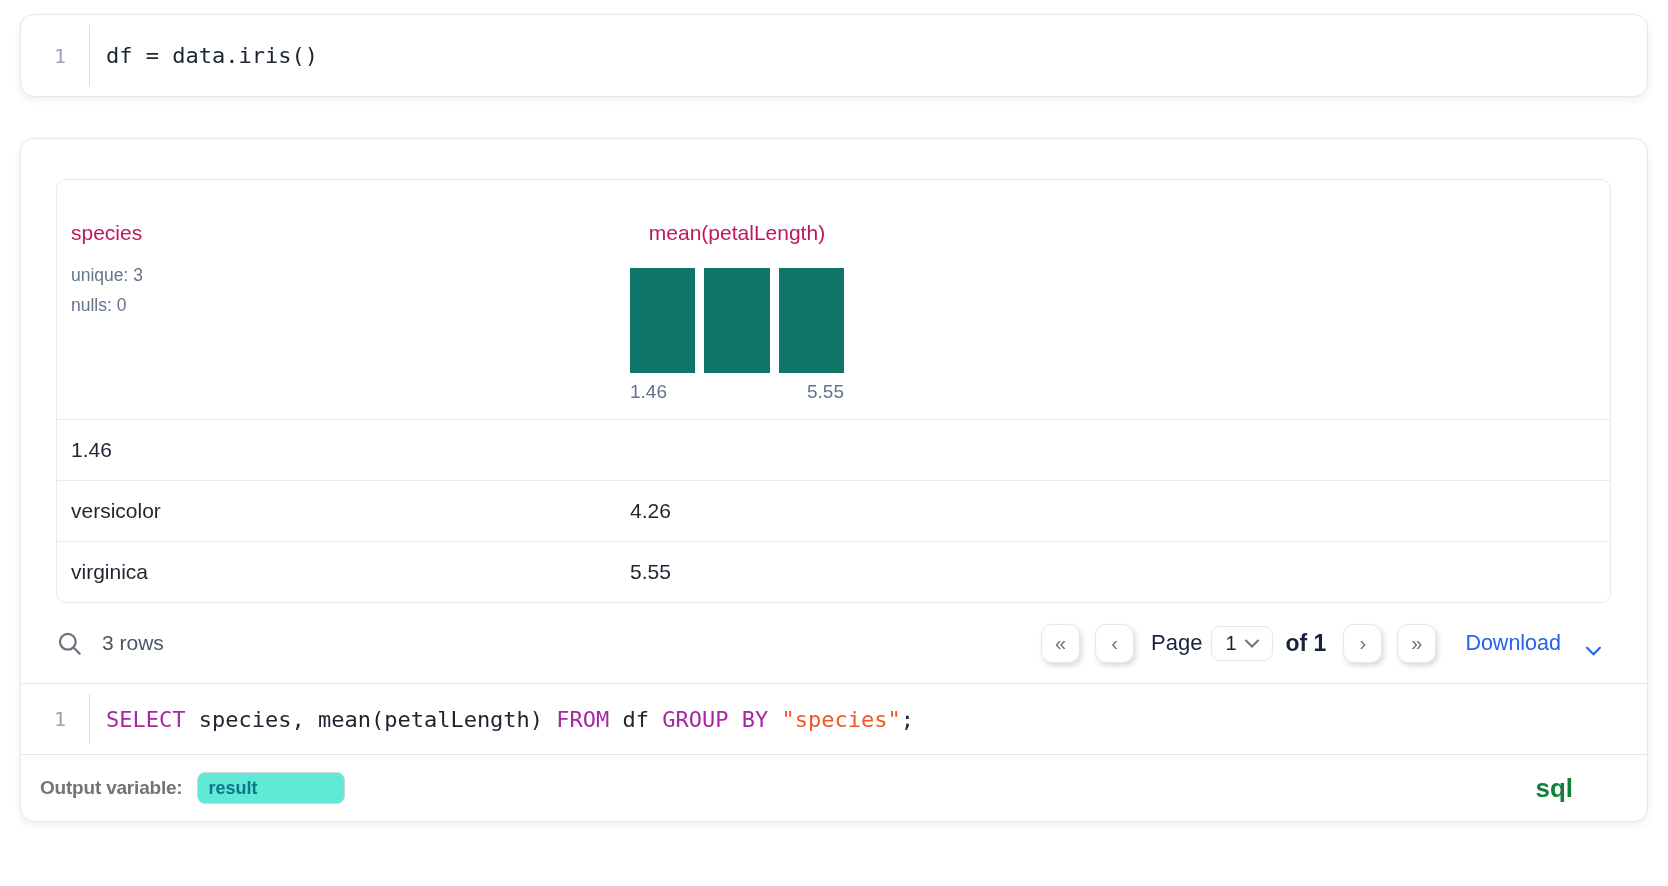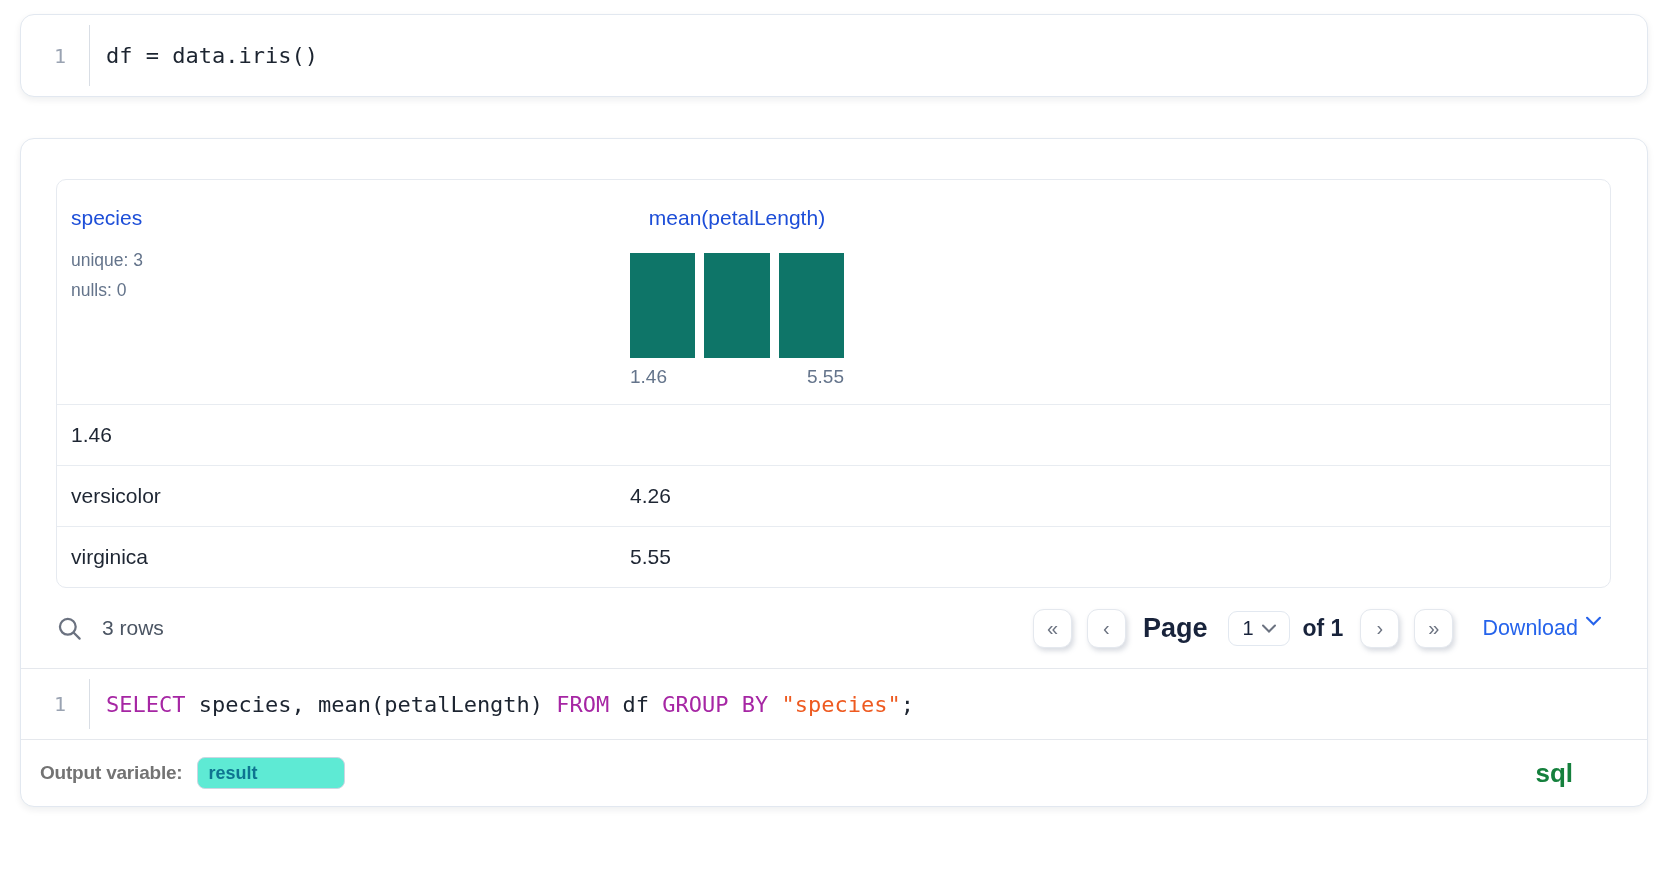--- a/index.html
+++ b/index.html
@@ -21,21 +21,21 @@
 
   
   .cell2 { margin-top:41px; padding-top:40px; }
 
   .panel {
     margin:0 36px 0 35px;
     border:1.5px solid #e6eaf0; border-radius:10px; overflow:hidden;
   }
   .tgrid { display:grid; grid-template-columns:559px 1fr; padding-left:14px; }
   .thead { padding-top:26px; padding-bottom:16px; }
-  .col-title { font-size:21px; color:#1d4ed8; }
+  .col-title { font-size:21px; color:#be185d;margin-top:15px; }
   .col-stats { margin-top:15px; font-size:17.5px; line-height:30px; color:#64748b; }
   .hist-wrap { width:214px; }
   .hist-title { text-align:center; white-space:nowrap; }
   .hist-bars { display:flex; gap:9px; margin-top:23px; height:105px; align-items:flex-end; }
   .bar { width:74px; background:var(--bar-color,#0e7568); }
   .hist-axis { display:flex; justify-content:space-between; margin-top:8px;
     font-size:19px; color:#64748b; }
 
   .trow { height:61px; border-top:1.5px solid #e8ecf1; align-items:center;
     font-size:21px; color:#1e2633; }
@@ -43,26 +43,26 @@
   
   .tfooter { margin:0 36px 0 35px; height:80px; display:flex; align-items:center; }
   .search-btn { border:none; background:none; cursor:pointer; display:flex; align-items:center; }
   .rowcount { margin-left:19px; font-size:21px; color:#4b5563; }
   .pager { margin-left:auto; display:flex; align-items:center; }
   .pbtn { width:39px; height:39px; border-radius:11px; background:#fff;
     border:1.5px solid #e4e8ee; box-shadow:2px 3px 5px rgba(120,130,150,.28);
     display:flex; align-items:center; justify-content:center;
     font-size:20px; color:#6b7280; cursor:pointer; }
   .pbtn + .pbtn { margin-left:15px; }
-  .page-label { margin:0 21px 0 17px; font-size:27px; font-weight:700; color:#18233b; }
+  .page-label { margin:0 9px 0 17px; font-size:22px; font-weight:400; color:#18233b; }
   .page-select { height:35px; min-width:62px; padding:0 10px 0 13px; border-radius:9px;
     border:1.5px solid #e2e8f0; background:#fff; display:flex; align-items:center; gap:8px;
     font-size:20px; color:#18233b; cursor:pointer; }
   .of-label { margin:0 17px 0 12px; font-size:23px; font-weight:600; color:#18233b; }
-  .download { margin-left:29px; margin-right:10px; display:flex; align-items:flex-start; gap:8px;
+  .download { margin-left:29px; margin-right:10px; display:flex; align-items:flex-end; gap:25px;
     font-size:21.5px; font-weight:500; color:#2563eb; cursor:pointer; background:none; border:none; }
 
   .hdiv { border-top:1.5px solid #e5e8ed; }
 
   
   .sqlrow { height:70px; display:flex; align-items:center; overflow:hidden; }
   .tok-kw { color:#a626a4; }
   .tok-plain { color:#1c2430; }
   .tok-str { color:#ee5a20; }
 

